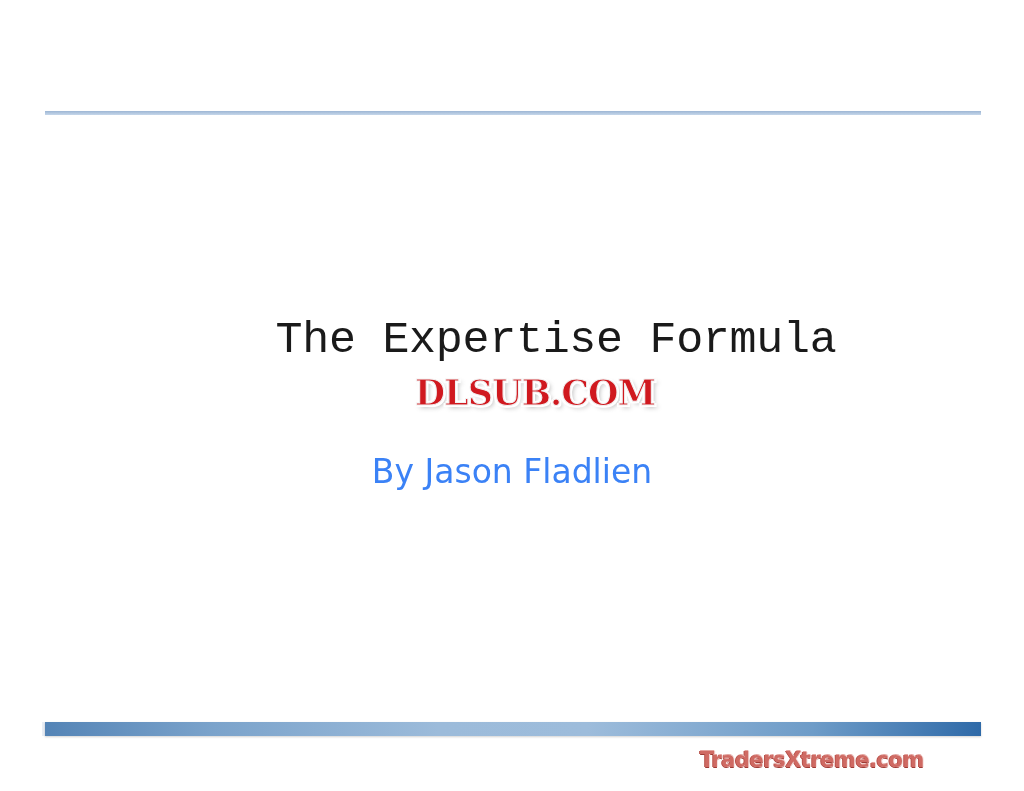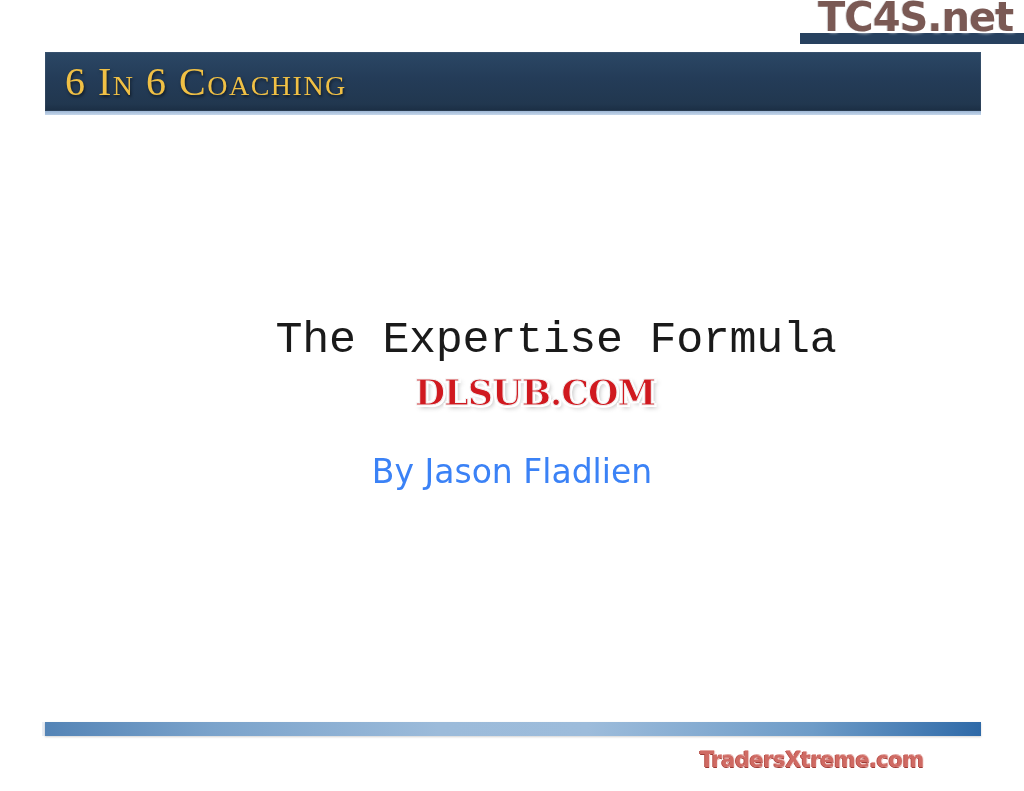--- a/index.html
+++ b/index.html
@@ -181,28 +181,21 @@
        0 1px 0 #9e3a34,
        2px 3px 4px rgba(255,255,255,0.85);
     white-space: nowrap;
   }
 </style>
 </head>
 <body>
 
 <div id="slide">
 
-  <div class="tc4s-wrap">
-    <div class="tc4s-underline"></div>
-    <div class="tc4s-text">TC4S.net</div>
-  </div>
-
-  <div class="banner">
-    <div class="banner-title">6 In 6 Coaching</div>
-  </div>
+
   <div class="banner-underline"></div>
 
   <div class="main-title">The Expertise Formula</div>
 
   <div class="dlsub">
     <span>DLSUB.COM</span>
   </div>
 
   <div class="subtitle">By Jason Fladlien</div>
 

